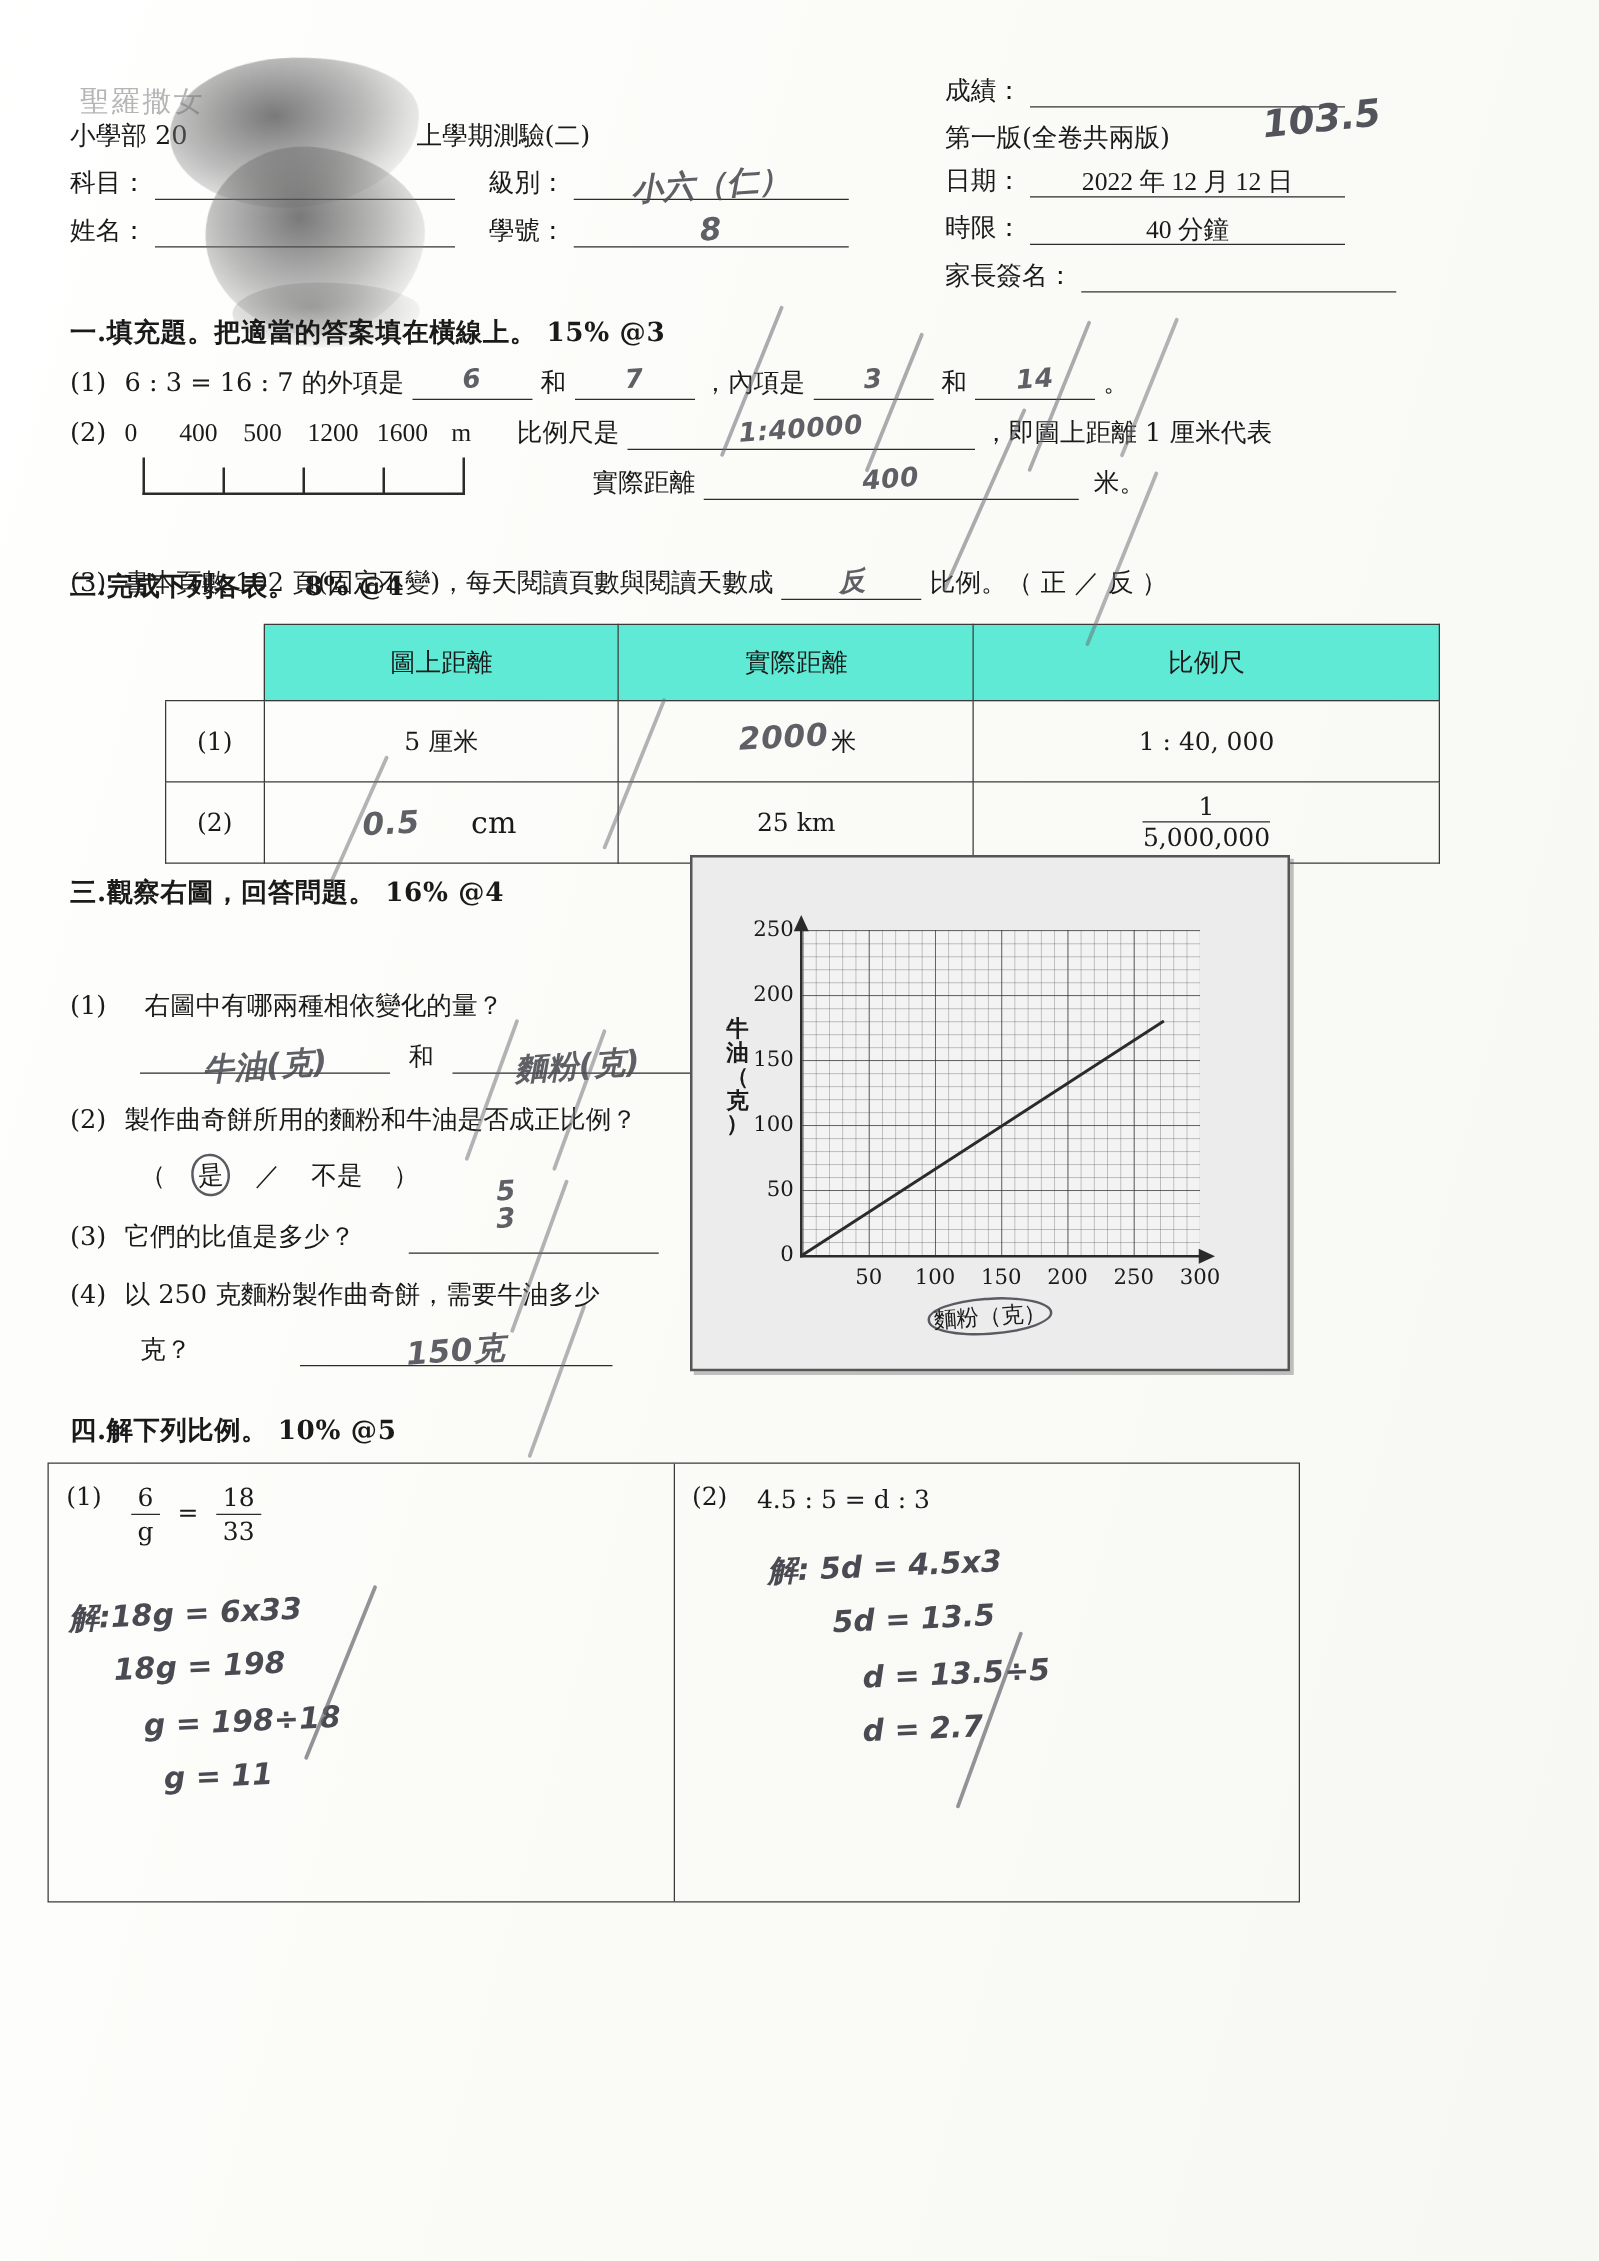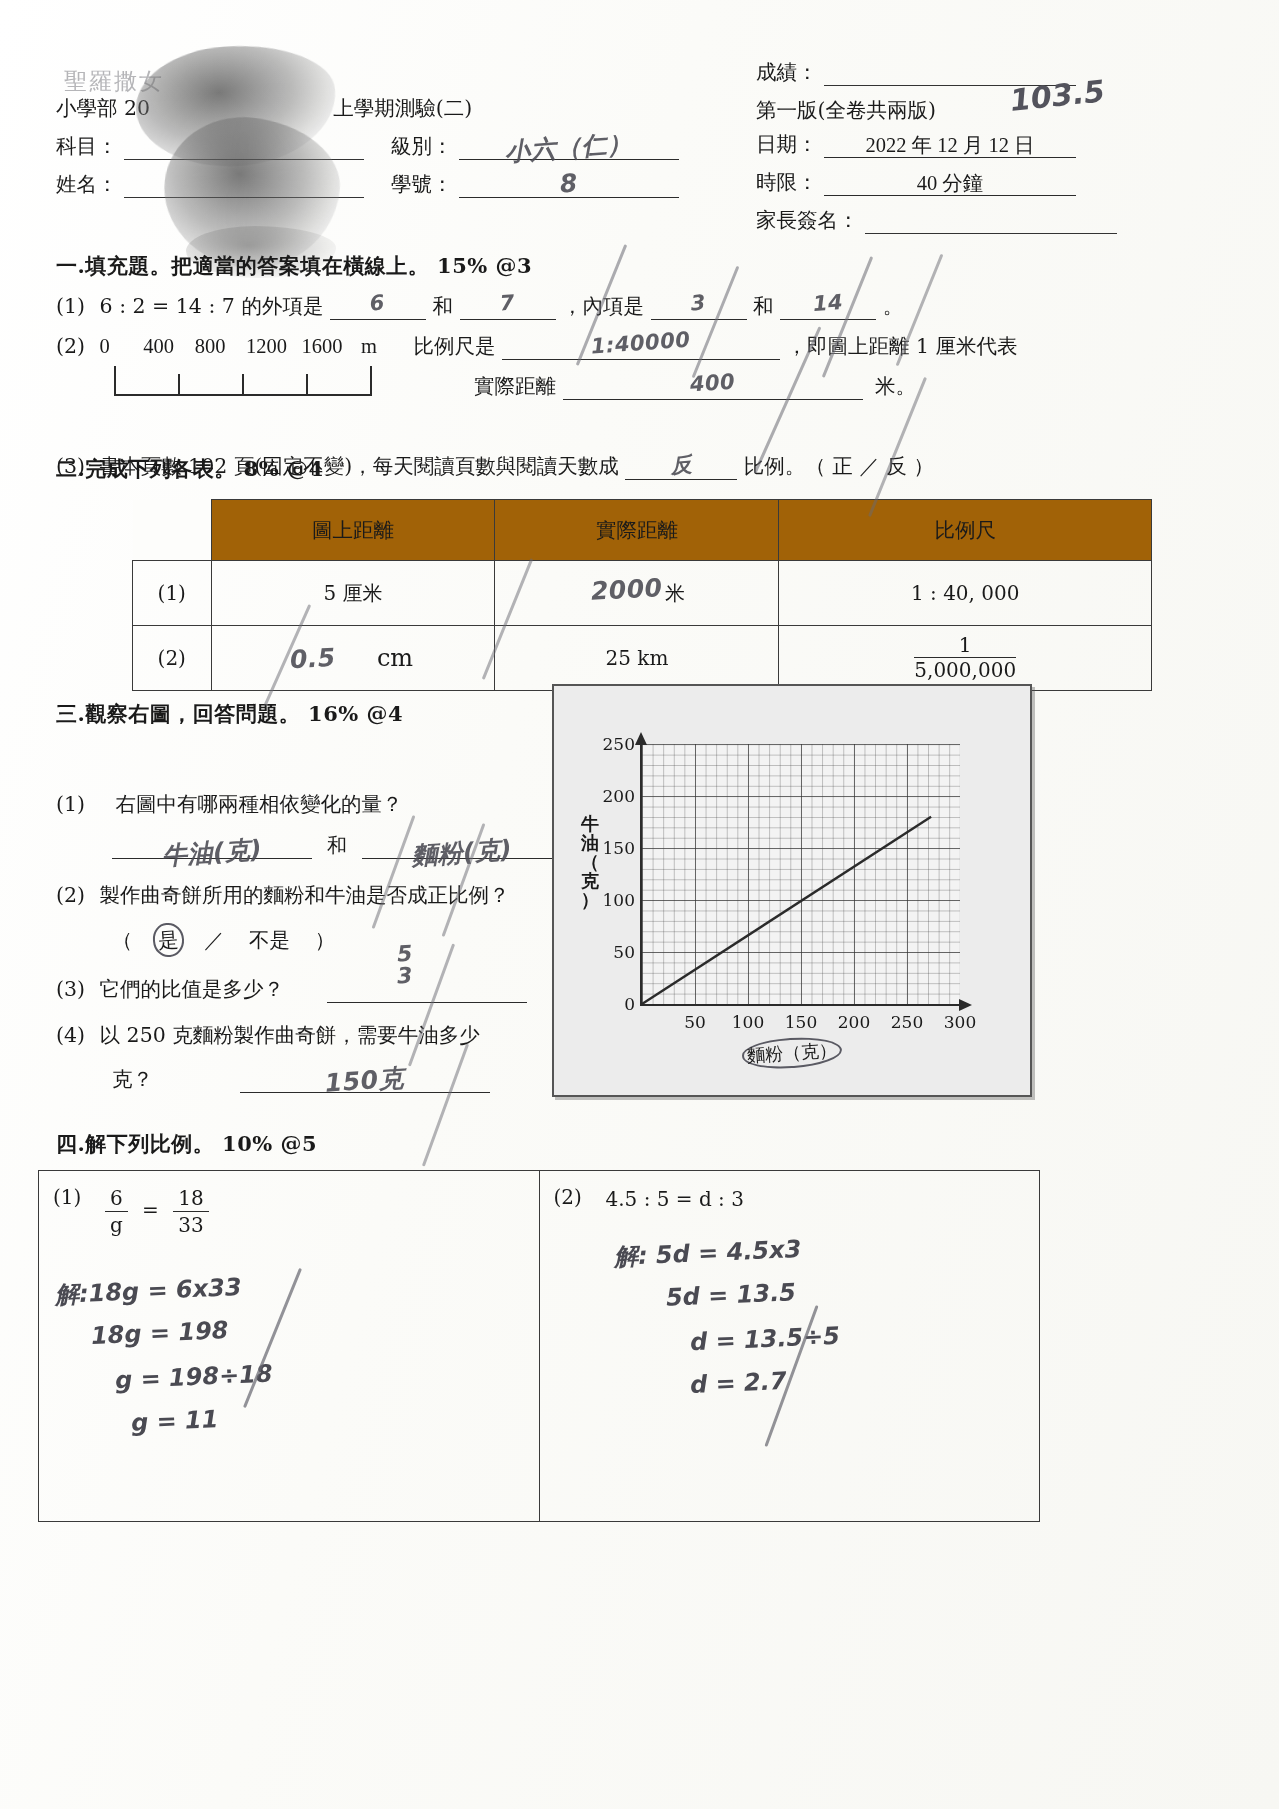--- a/index.html
+++ b/index.html
@@ -109,21 +109,21 @@
     margin-left: 76px;
     width: 1020px;
     font-size: 20px;
   }
   table.t2 td, table.t2 th {
     border: 1.6px solid #3a3a3a;
     text-align: center;
     vertical-align: middle;
     font-weight: normal;
   }
-  table.t2 thead th { background: #a16207; height: 58px; font-size: 20.5px; }
+  table.t2 thead th { background: #5eead4; height: 58px; font-size: 20.5px; }
   table.t2 tbody td { height: 62px; }
   td.rowidx { width: 62px; }
   .frac { display: inline-block; text-align: center; line-height: 1.12; }
   .frac .top { display: block; border-bottom: 1.6px solid #2b2b2b; padding: 0 4px 1px; }
   .frac .bot { display: block; padding-top: 1px; }
 
   
   #sec3 { left: 56px; top: 700px; width: 1180px; }
   #sec3 .q { font-size: 20.5px; }
   .ansline { border-bottom: 1.6px solid #2b2b2b; display: inline-block; height: 1.3em; vertical-align: bottom; }
@@ -298,21 +298,21 @@
     </div>
   </div>
 
   <div class="score-mark">103.5</div>
 
   <div class="abs" id="sec1">
     <div class="sec-title">一.填充題。把適當的答案填在橫線上。 15% @3</div>
 
     <div class="q">
       <span>(1)</span>
-      <span style="margin-left:8px;">6 : 2 = 14 : 7 的外項是</span>
+      <span style="margin-left:8px;">6 : 3 = 16 : 7 的外項是</span>
       <span class="ul" style="width:96px;">
         <span class="hand hand-md">6</span>
       </span>
       <span>和</span>
       <span class="ul" style="width:96px;">
         <span class="hand hand-md">7</span>
       </span>
       <span>，內項是</span>
       <span class="ul" style="width:96px;">
         <span class="hand hand-md">3</span>
@@ -321,21 +321,21 @@
       <span class="ul" style="width:96px;">
         <span class="hand hand-md">14</span>
       </span>
       <span>。</span>
     </div>
 
     <div class="q" style="position:relative;">
       <span>(2)</span>
       <span class="num" style="margin-left:8px;letter-spacing:1px;">0</span>
       <span class="num" style="margin-left:26px;">400</span>
-      <span class="num" style="margin-left:14px;">800</span>
+      <span class="num" style="margin-left:14px;">500</span>
       <span class="num" style="margin-left:14px;">1200</span>
       <span class="num" style="margin-left:8px;">1600</span>
       <span class="num" style="margin-left:12px;">m</span>
 
       <span style="margin-left:30px;">比例尺是</span>
       <span class="ul" style="width:278px;">
         <span class="hand hand-md">1:40000</span>
       </span>
       <span>，即圖上距離 1 厘米代表</span>
 

